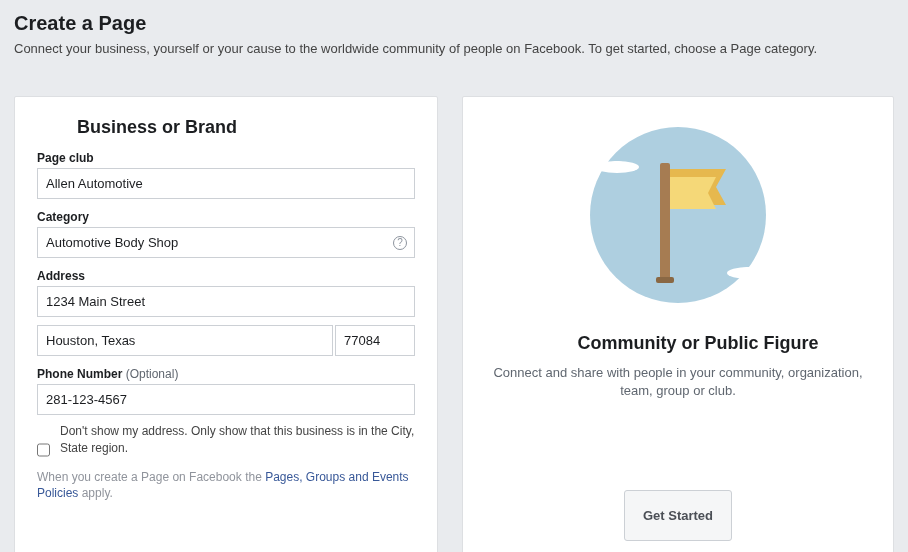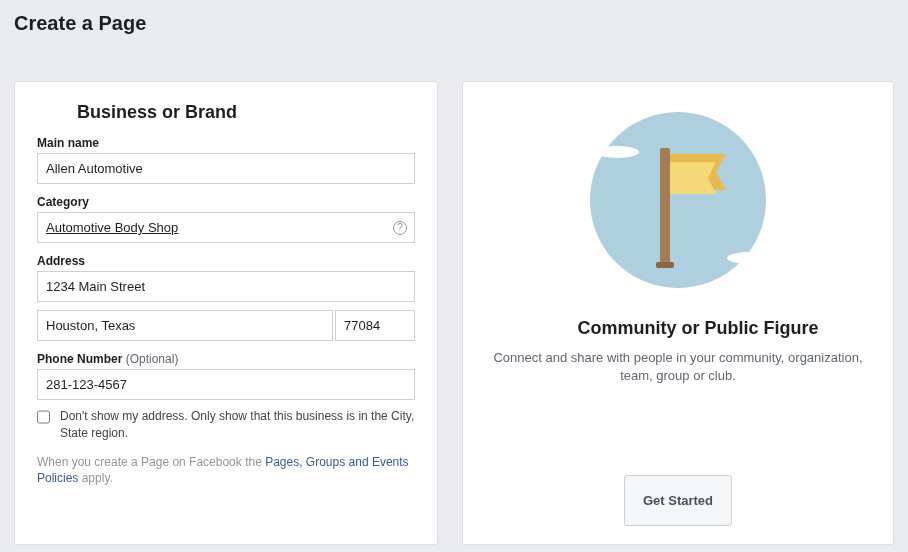--- a/index.html
+++ b/index.html
@@ -102,21 +102,21 @@
       gap: 2px;
     }
     .address-row .form-input:first-child {
       flex: 1;
     }
     .address-row .form-input:last-child {
       width: 80px;
     }
     .checkbox-row {
       display: flex;
-      align-items: flex-start;
+      align-items: flex-end;
       gap: 10px;
       margin-top: 6px;
       margin-bottom: 12px;
     }
     .checkbox-row input[type="checkbox"] {
       margin-top: 2px;
       width: 14px;
       height: 14px;
     }
     .checkbox-row label {
@@ -184,35 +184,36 @@
       border-radius: 3px;
       cursor: pointer;
       font-family: inherit;
     }
   </style>
 </head>
 <body>
 
 <div class="header">
   <h1>Create a Page</h1>
+  <p>Connect your business, yourself or your cause to the worldwide community of people on Facebook. To get started, choose a Page category.</p>
 </div>
 
 <div class="cards">
   <div class="card card-left">
     <h2>Business or Brand</h2>
 
     <div class="form-group">
-      <span class="form-label">Main name</span>
+      <span class="form-label">Page club</span>
       <input type="text" class="form-input" value="Allen Automotive" style="">
     </div>
 
     <div class="form-group">
       <span class="form-label">Category</span>
       <div class="input-with-icon">
-        <input type="text" class="form-input" style="padding-right: 28px; text-decoration: underline;" value="Automotive Body Shop">
+        <input type="text" class="form-input" style="padding-right: 28px;" value="Automotive Body Shop">
         <span class="help-icon">?</span>
       </div>
     </div>
 
     <div class="form-group">
       <span class="form-label">Address</span>
       <input type="text" class="form-input" value="1234 Main Street" style="">
     </div>
 
     <div class="form-group">

